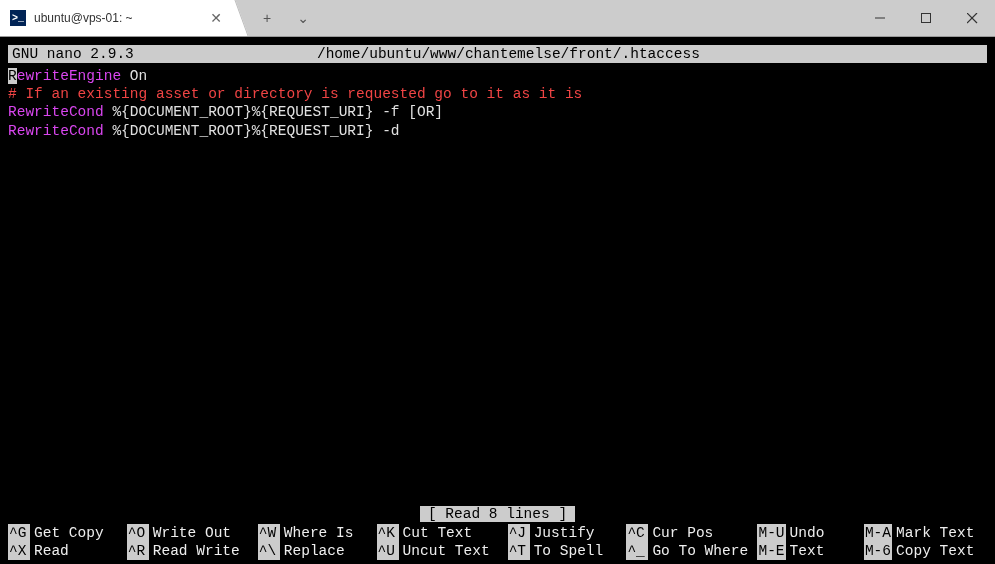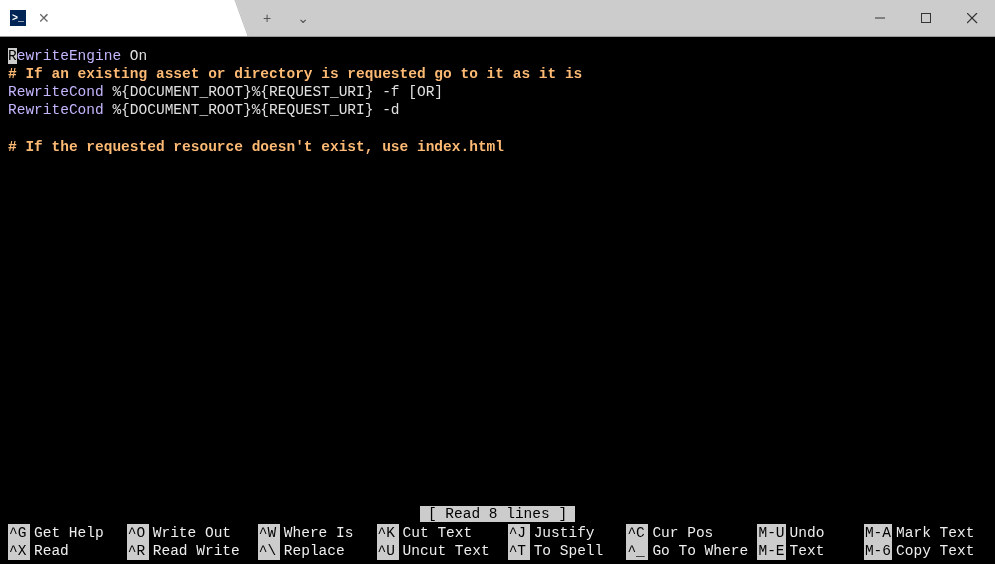--- a/index.html
+++ b/index.html
@@ -117,22 +117,22 @@
       padding: 0 4px;
       margin-bottom: 2px;
     }
     .nano-version { flex: 0 0 auto; padding-right: 20px; }
     .nano-filename { flex: 1; text-align: center; }
     .editor-content {
       flex: 1;
       padding: 2px 0;
     }
     .line { white-space: pre; min-height: 18px; color: #e0e0e0; }
-    .keyword { color: #c4b5fd; }
-    .comment { color: #fdba74; font-weight: bold; }
+    .keyword { color: #d946ef; }
+    .comment { color: #ef4444; }
     .cursor {
       background: #cccccc;
       color: #000;
     }
     .status-line {
       text-align: center;
       color: #eee;
     }
     .status-text {
       background: #cccccc;
@@ -158,20 +158,21 @@
       min-width: 22px;
       display: inline-block;
     }
   </style>
 </head>
 <body>
 
 <div class="titlebar">
   <div class="tab">
     <span class="tab-icon">&gt;_</span>
+    <span class="tab-title">ubuntu@vps-01: ~</span>
     <span class="tab-close">✕</span>
   </div>
   <div class="titlebar-buttons">
     <div class="tb-btn">+</div>
     <div class="tb-btn">⌄</div>
   </div>
   <div class="titlebar-spacer"></div>
   <div class="window-controls">
     <div class="win-btn">
       <svg width="10" height="10">
@@ -186,38 +187,42 @@
     <div class="win-btn">
       <svg width="11" height="11">
           <line x1="0" y1="0" x2="10" y2="10" stroke="#333" stroke-width="1.2"></line>
           <line x1="10" y1="0" x2="0" y2="10" stroke="#333" stroke-width="1.2"></line>
         </svg>
     </div>
   </div>
 </div>
 
 <div class="terminal">
+  <div class="nano-header">
+    <span class="nano-version">GNU nano 2.9.3</span>
+    <span class="nano-filename">/home/ubuntu/www/chantemelse/front/.htaccess</span>
+    <span style="flex:0 0 auto; width:120px;"></span>
+  </div>
 
   <div class="editor-content">
     <div class="line"><span class="cursor">R</span><span class="keyword">ewriteEngine</span><span> On</span></div>
     <div class="line"><span class="comment"># If an existing asset or directory is requested go to it as it is</span></div>
     <div class="line"><span class="keyword">RewriteCond</span><span> %{DOCUMENT_ROOT}%{REQUEST_URI} -f [OR]</span></div>
     <div class="line"><span class="keyword">RewriteCond</span><span> %{DOCUMENT_ROOT}%{REQUEST_URI} -d</span></div>
     <div class="line">&nbsp;</div>
-    <div class="line"><span class="comment"># If the requested resource doesn't exist, use index.html</span></div>
   </div>
 
   <div class="status-line">
     <span class="status-text">[ Read 8 lines ]</span>
   </div>
 
   <div class="shortcuts" id="shortcuts" style="grid-template-columns: 0.9fr 1fr 0.9fr 1fr 0.9fr 1fr 0.8fr 1fr;">
       <div class="shortcut">
         <span class="sc-key">^G</span>
-        <span>Get Help</span>
+        <span>Get Copy</span>
       </div>
       <div class="shortcut">
         <span class="sc-key">^O</span>
         <span>Write Out</span>
       </div>
       <div class="shortcut">
         <span class="sc-key">^W</span>
         <span>Where Is</span>
       </div>
       <div class="shortcut">

